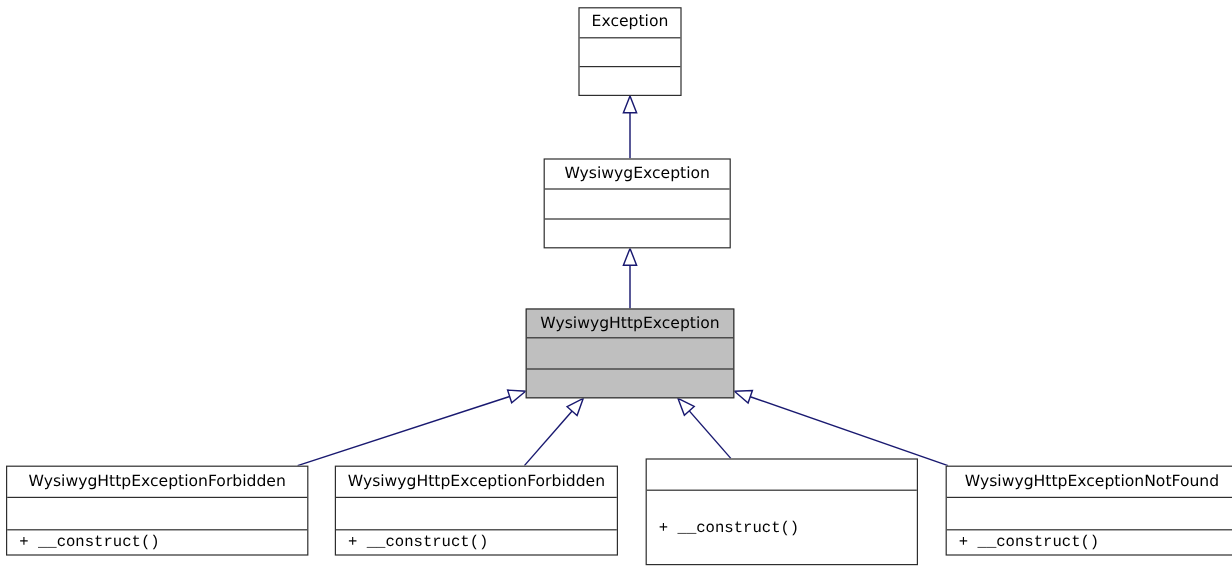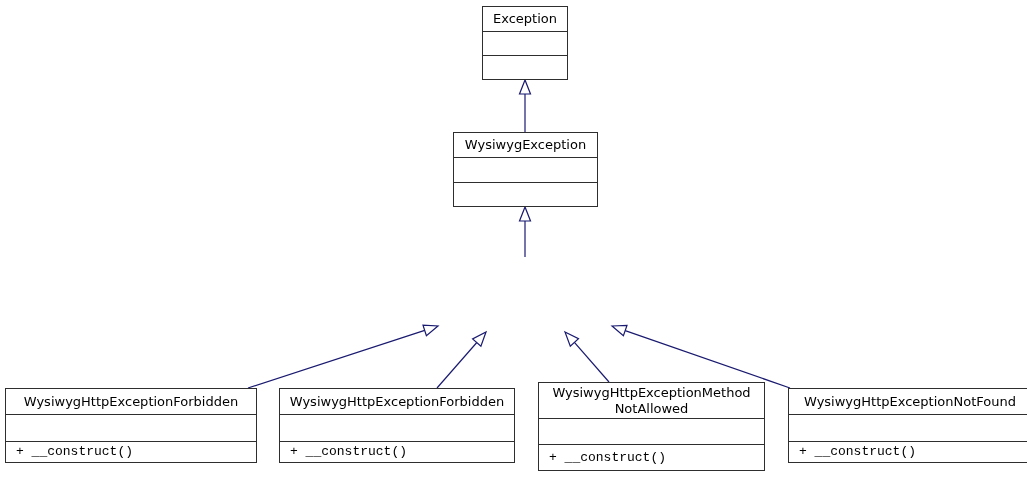--- a/index.html
+++ b/index.html
@@ -90,28 +90,35 @@
   </svg>
 
   <div class="uml-node" style="left:482px; top:6px; width:86px; height:74px">
     <div class="uml-title" style="height:25px">
       <span>Exception</span>
     </div>
     <div class="uml-fields" style="height:24px"></div>
     <div class="uml-methods"></div>
   </div>
 
-  <div class="uml-node" style="left:453px; top:132px; width:145px; height:75px">
+  <div class="uml-node" style="left:453px; top:132px; width:156px; height:75px">
     <div class="uml-title" style="height:25px">
       <span>WysiwygException</span>
     </div>
     <div class="uml-fields" style="height:25px"></div>
     <div class="uml-methods"></div>
   </div>
 
+  <div class="uml-node highlight" style="left:438px; top:257px; width:174px; height:75px">
+    <div class="uml-title" style="height:24px">
+      <span>WysiwygHttpException</span>
+    </div>
+    <div class="uml-fields" style="height:26px"></div>
+    <div class="uml-methods"></div>
+  </div>
 
   <div class="uml-node" style="left:5px; top:388px; width:252px; height:75px">
     <div class="uml-title" style="height:26px">
       <span>WysiwygHttpExceptionForbidden</span>
     </div>
     <div class="uml-fields" style="height:27px"></div>
     <div class="uml-methods">
       <span>+ __construct()</span>
     </div>
   </div>
@@ -120,24 +127,20 @@
     <div class="uml-title" style="height:26px">
       <span>WysiwygHttpExceptionForbidden</span>
     </div>
     <div class="uml-fields" style="height:27px"></div>
     <div class="uml-methods">
       <span>+ __construct()</span>
     </div>
   </div>
 
   <div class="uml-node" style="left:538px; top:382px; width:227px; height:89px">
-    <div class="uml-title" style="height:36px">
-      <span>WysiwygHttpExceptionMethod</span>
-      <span>NotAllowed</span>
-    </div>
     <div class="uml-fields" style="height:26px"></div>
     <div class="uml-methods">
       <span>+ __construct()</span>
     </div>
   </div>
 
   <div class="uml-node" style="left:788px; top:388px; width:244px; height:75px">
     <div class="uml-title" style="height:26px">
       <span>WysiwygHttpExceptionNotFound</span>
     </div>

